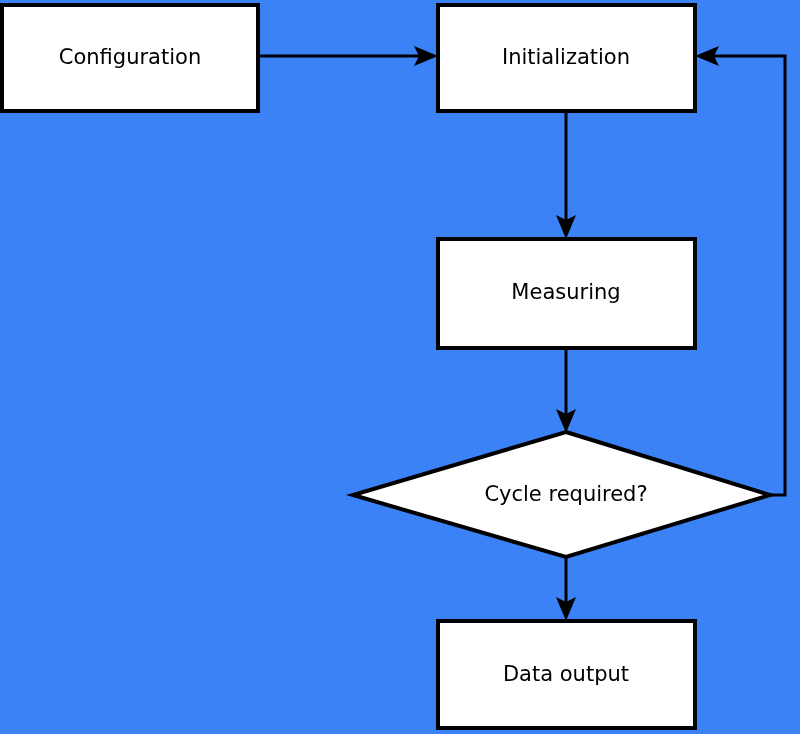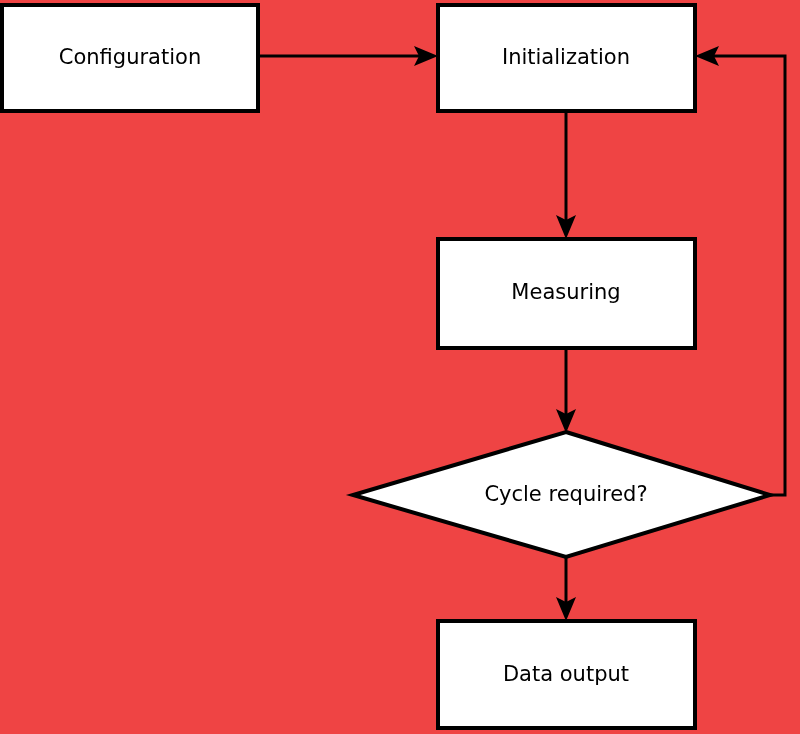--- a/index.html
+++ b/index.html
@@ -7,21 +7,21 @@
     padding: 0;
     background: #ffffff;
   }
   body {
     font-family: "DejaVu Sans", sans-serif;
   }
   #flowchart-canvas {
     position: relative;
     width: 800px;
     height: 734px;
-    background: #ef4444;
+    background: #3b82f6;
     overflow: hidden;
   }
   #flow-svg {
     position: absolute;
     top: 0;
     left: 0;
     width: 800px;
     height: 734px;
   }
   .node-box {

